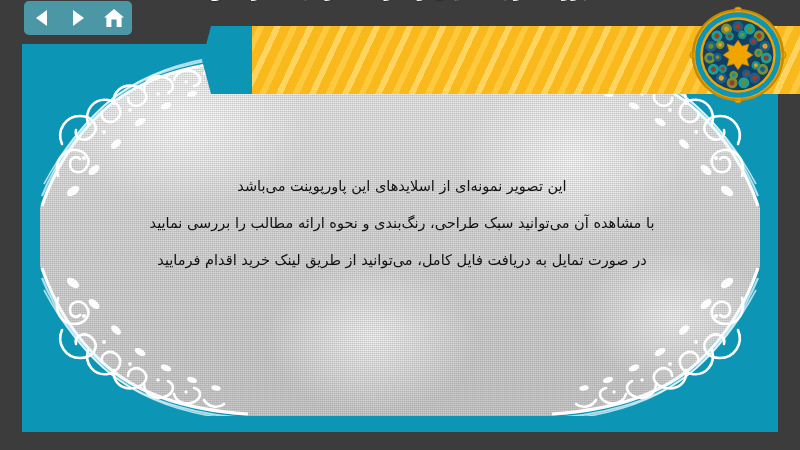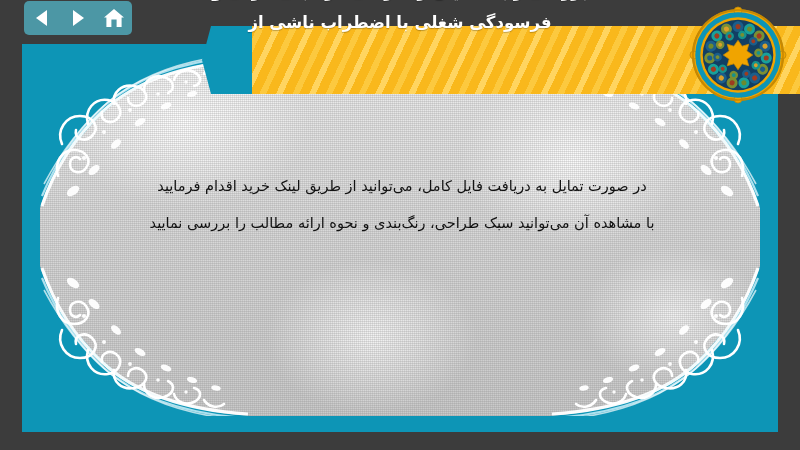--- a/index.html
+++ b/index.html
@@ -278,35 +278,35 @@
           <circle cx="44" cy="100" r="2.1"></circle>
           <circle cx="64" cy="74" r="2"></circle>
           <circle cx="90" cy="52" r="1.9"></circle>
           <circle cx="118" cy="36" r="1.8"></circle>
           <circle cx="146" cy="24" r="1.7"></circle>
         </g>
       </svg>
     </div>
 
     <div id="body-text">
+      <span class="bline">این تصویر نمونه‌ای از اسلایدهای این پاورپوینت می‌باشد</span>
+      <span class="bline">با مشاهده آن می‌توانید سبک طراحی، رنگ‌بندی و نحوه ارائه مطالب را بررسی نمایید</span>
       <span class="bline">در صورت تمایل به دریافت فایل کامل، می‌توانید از طریق لینک خرید اقدام فرمایید</span>
-      <span class="bline">با مشاهده آن می‌توانید سبک طراحی، رنگ‌بندی و نحوه ارائه مطالب را بررسی نمایید</span>
     </div>
 
   </div>
 
   <div id="top-strip"></div>
 
   <div id="banner-tab"></div>
 
   <div id="title-banner"></div>
 
   <div id="title-text">
     <span class="tline l1">بررسی رابطه میان رفتارهای مراقبتی فردی و</span>
-    <span class="tline">فرسودگی شغلی با اضطراب ناشی از</span>
   </div>
 
   <div id="medallion">
     <svg viewBox="0 0 100 100" xmlns="http://www.w3.org/2000/svg">
       <defs>
         <g id="petal">
           <circle cx="0" cy="-30" r="5.4" fill="#1f6fa8"></circle>
           <circle cx="0" cy="-30" r="2.6" fill="#8b2b2b"></circle>
         </g>
       </defs>

